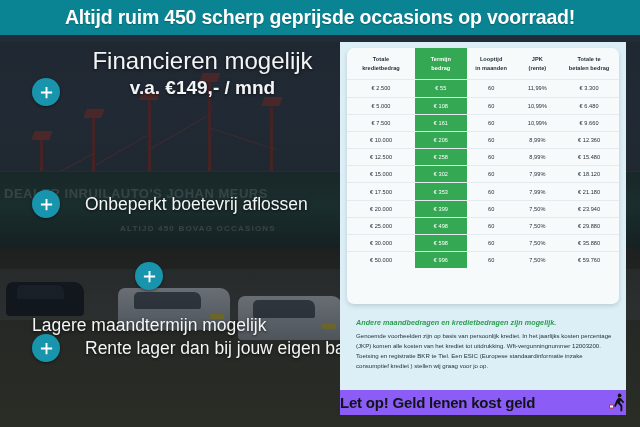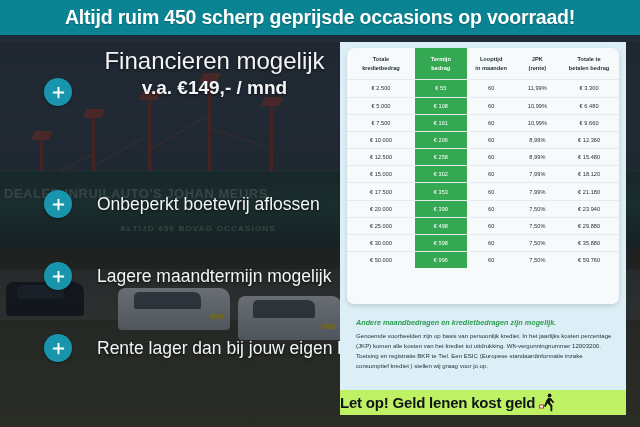--- a/index.html
+++ b/index.html
@@ -97,21 +97,21 @@
     text-shadow: 0 1px 1px rgba(0,0,0,.25);
     white-space: nowrap;
   }
   .banner-rule {
     position: absolute; left: 0; top: 35px; width: 640px; height: 7px;
     background: #222c38;
   }
 
   
   .left {
-    position: absolute; left: 0; top: 42px; width: 345px; height: 385px; margin-left: 12px;
+    position: absolute; left: 0; top: 42px; width: 345px; height: 385px;
   }
   .headline {
     position: absolute; left: 60px; top: 6px; width: 285px;
     color: #f2f4f5; font-size: 24px; font-weight: 400;
     line-height: 1.12; text-align: center;
     text-shadow: 0 1px 3px rgba(0,0,0,.6);
   }
   .headline .big2 {
     display: block; font-size: 19px; font-weight: 700; margin-top: 2px;
   }
@@ -167,22 +167,22 @@
     position: absolute; left: 356px; top: 318px; width: 262px;
     color: #2a9d4f; font-size: 7.2px; font-weight: 700; letter-spacing: .05px; font-style: italic;
   }
   .note-body {
     position: absolute; left: 356px; top: 331px; width: 258px;
     color: #26323b; font-size: 6.1px; line-height: 1.62; letter-spacing: 0;
   }
 
   .warn {
     position: absolute; left: 340px; top: 390px; width: 286px; height: 25px;
-    background: #bef264;
-    display: flex; align-items: center; justify-content: flex-start; gap: 4px;
+    background: #8b5cf6;
+    display: flex; align-items: center; justify-content: space-between; gap: 4px;
   }
   .warn-text {
     color: #101418; font-size: 15px; font-weight: 700; letter-spacing: -.2px;
     white-space: nowrap;
   }
   .walkman { display: block; }
 </style>
 </head>
 <body>
 
@@ -243,21 +243,21 @@
 
     <div class="bullet-row" style="top:148px;">
       <span class="plus" style="position:relative;">
         <svg width="15" height="15" viewBox="0 0 16 16" aria-hidden="true">
             <path d="M7 2h2v5h5v2H9v5H7V9H2V7h5z" fill="#ffffff"></path>
           </svg>
       </span>
       <span class="bullet-label">Onbeperkt boetevrij aflossen</span>
     </div>
 
-    <div class="bullet-row" style="top:220px;">
+    <div class="bullet-row" style="top:220px;flex-direction:column;">
       <span class="plus" style="position:relative;">
         <svg width="15" height="15" viewBox="0 0 16 16" aria-hidden="true">
             <path d="M7 2h2v5h5v2H9v5H7V9H2V7h5z" fill="#ffffff"></path>
           </svg>
       </span>
       <span class="bullet-label">Lagere maandtermijn mogelijk</span>
     </div>
 
     <div class="bullet-row" style="top:292px;">
       <span class="plus" style="position:relative;">

